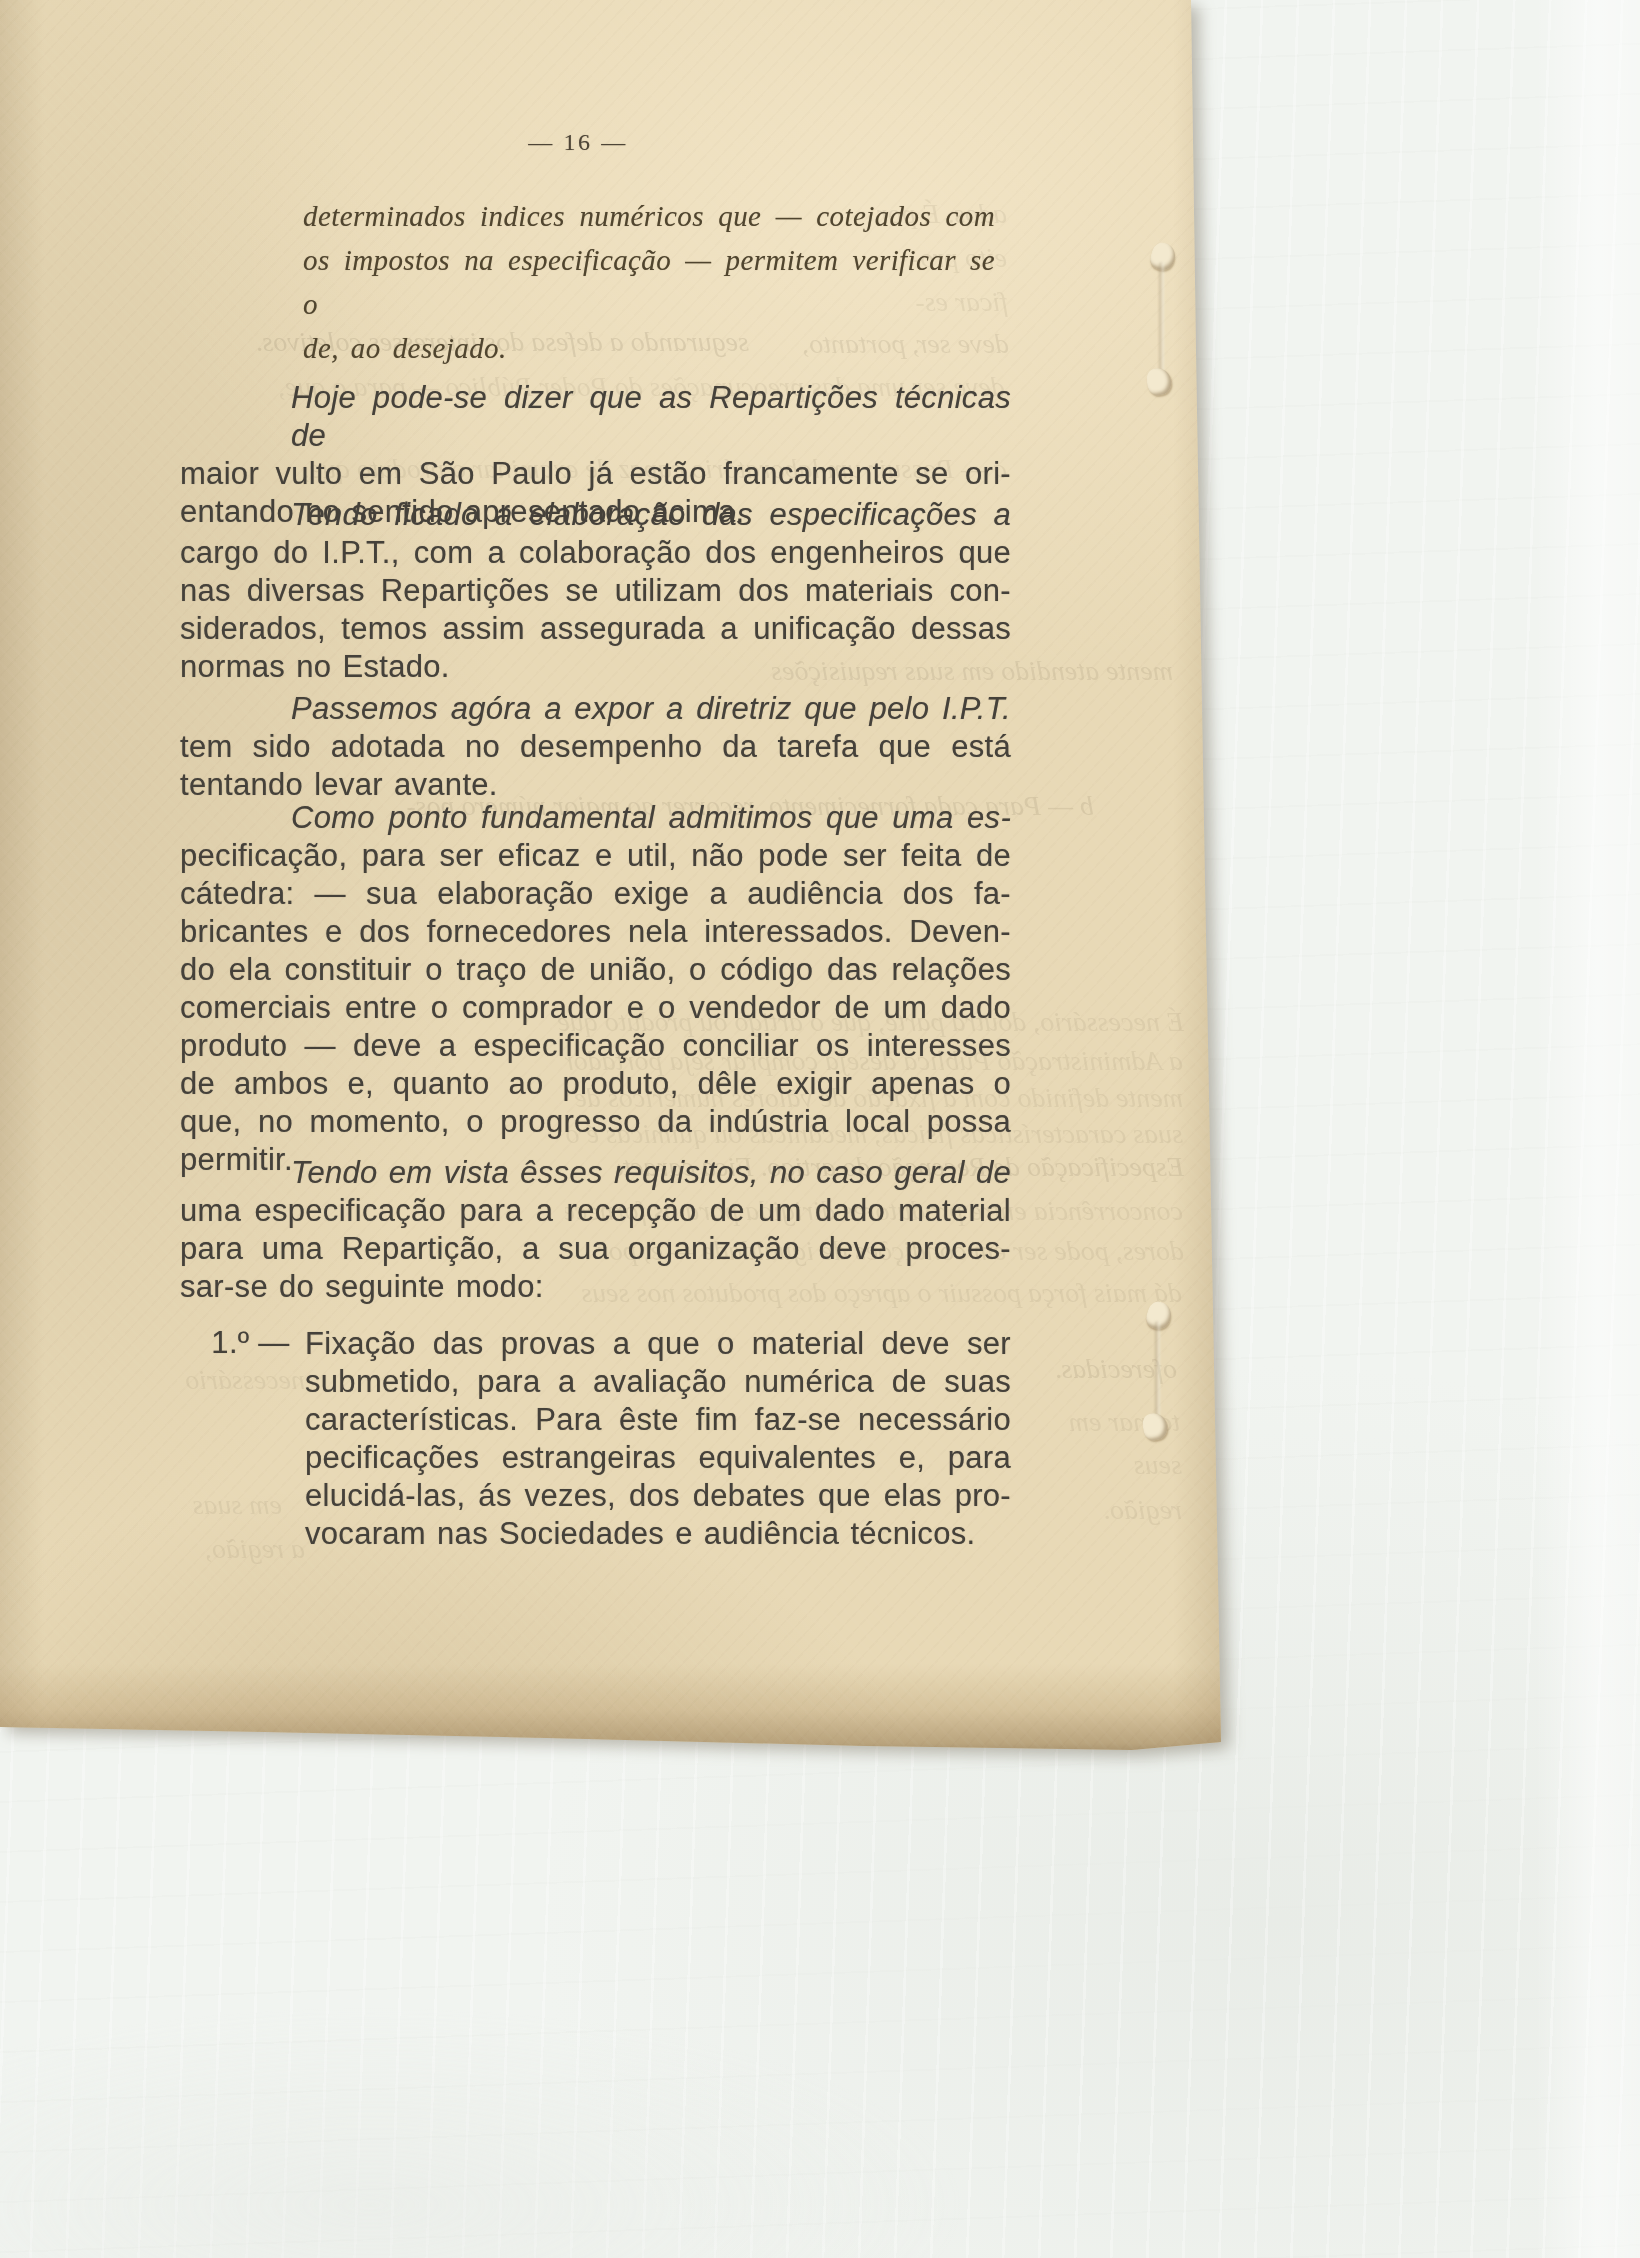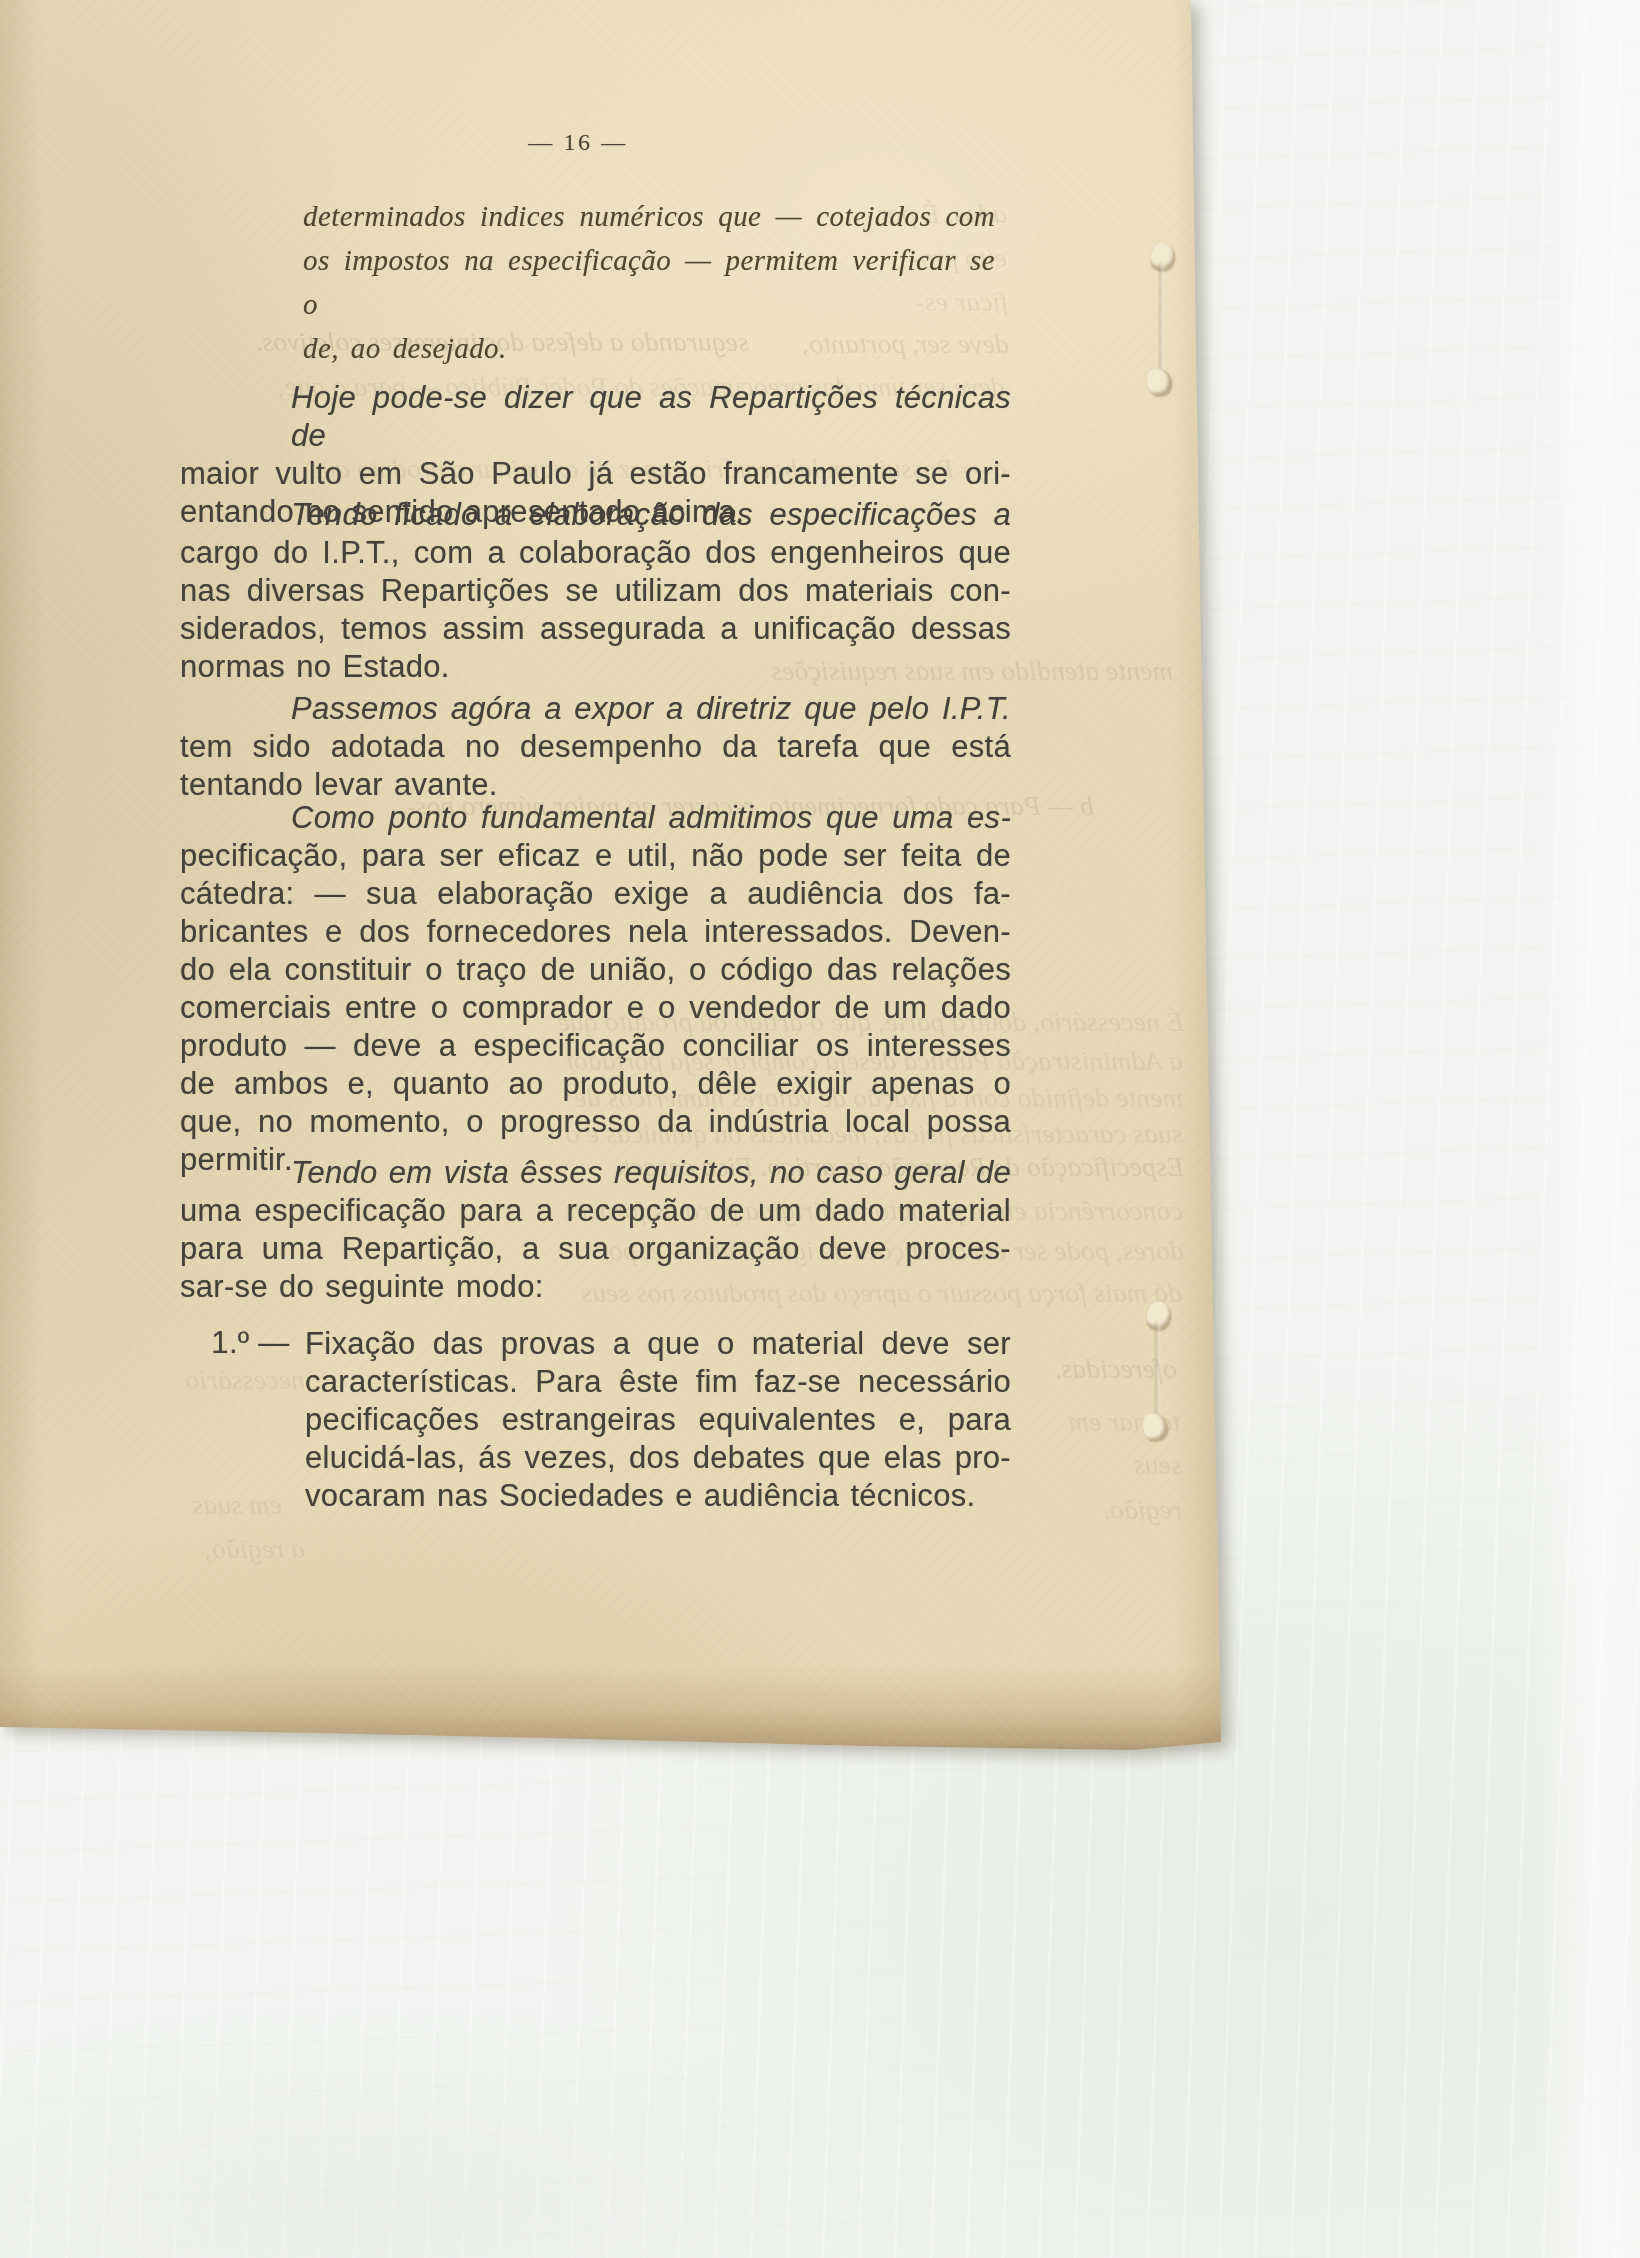--- a/index.html
+++ b/index.html
@@ -180,20 +180,21 @@
       <div class="par p5" data-indent="">
           <div class="tl i0 first">Tendo em vista êsses requisitos, no caso geral de</div>
           <div class="tl i1">uma especificação para a recepção de um dado material</div>
           <div class="tl i2">para uma Repartição, a sua organização deve proces-</div>
           <div class="tl i3 end">sar-se do seguinte modo:</div>
         </div>
 
       <div class="item-marker">1.º —</div>
       <div class="item-lines">
           <div class="tl i0 first">Fixação das provas a que o material deve ser</div>
+          <div class="tl i1">submetido, para a avaliação numérica de suas</div>
           <div class="tl i2">características. Para êste fim faz-se necessário</div>
           <div class="tl i4">pecificações estrangeiras equivalentes e, para</div>
           <div class="tl i5">elucidá-las, ás vezes, dos debates que elas pro-</div>
           <div class="tl i6 end">vocaram nas Sociedades e audiência técnicos.</div>
         </div>
 
       <div class="staple s1">
         <span class="tear t"></span>
         <span class="crease"></span>
         <span class="tear b"></span>

